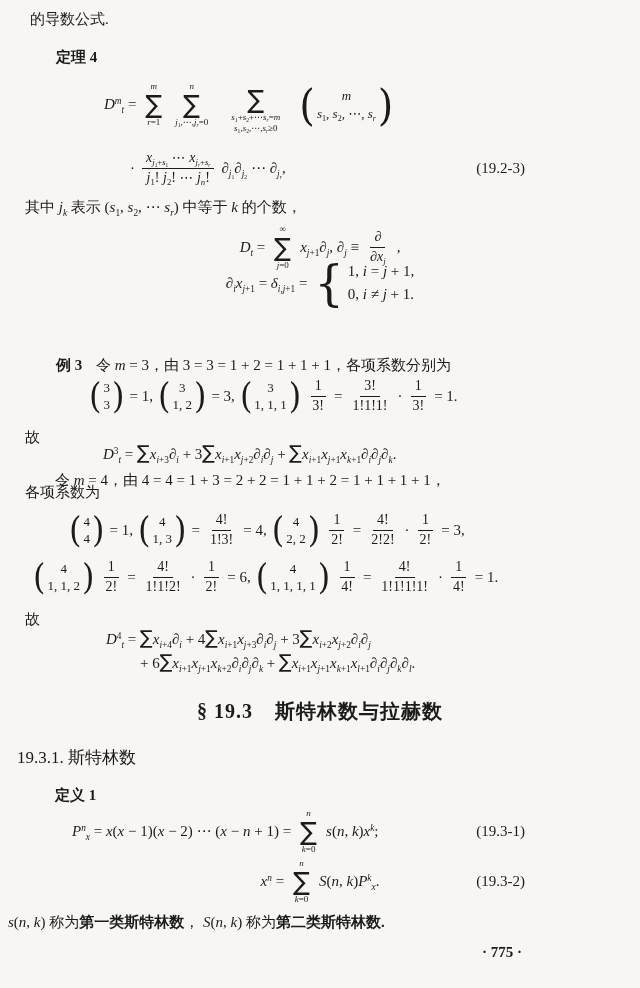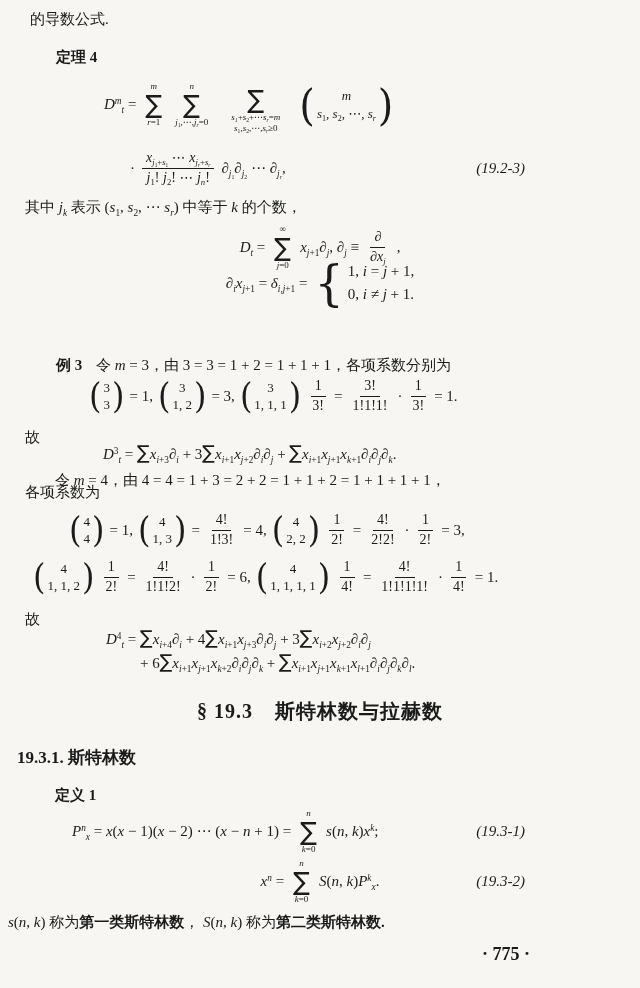--- a/index.html
+++ b/index.html
@@ -27,25 +27,25 @@
   .binom{display:inline-flex;align-items:center;margin:0 1px;}
   .binom .paren{display:inline-block;font-size:32px;line-height:1;transform:scaleY(1.08);
                 font-family:"DejaVu Serif",serif;font-weight:400;}
   .binom.big .paren{font-size:40px;}
   .binom .bcol{display:inline-flex;flex-direction:column;align-items:center;font-size:13px;line-height:1.35;padding:0 2px;}
   
   .cases{display:inline-flex;align-items:center;margin-left:2px;}
   .cases .brace{display:inline-block;font-size:46px;line-height:1;transform:scaleY(1.05);
                 font-family:"DejaVu Serif",serif;}
   .cases .ccol{display:inline-flex;flex-direction:column;line-height:1.55;margin-left:4px;}
-  .eqnum{position:absolute;right:115px;top:50%;transform:translateY(-50%);font-style:italic;}
+  .eqnum{position:absolute;right:115px;top:50%;transform:translateY(-50%);}
   .bcn{font-family:Liberation Serif, serif;font-weight:bold;}
   .sec{font-size:20px;letter-spacing:1px;}
-  .subsec{font-size:17px;font-weight:bold;}
-  .pageno{font-weight:bold;font-size:18px;}
+  .subsec{font-size:17px;font-weight:normal;}
+  .pageno{font-weight:bold;font-size:15px;}
 </style>
 </head>
 <body>
 
 <div class="page">
 
   <div class="abs" style="top:10px;left:30px;">的导数公式.</div>
 
   <div class="abs bcn" style="top:48px;left:56px;">定理 4</div>
 

